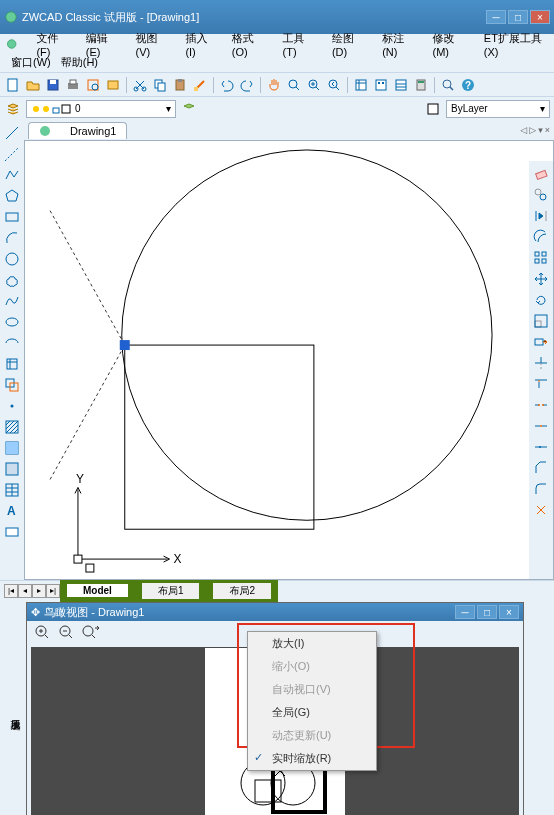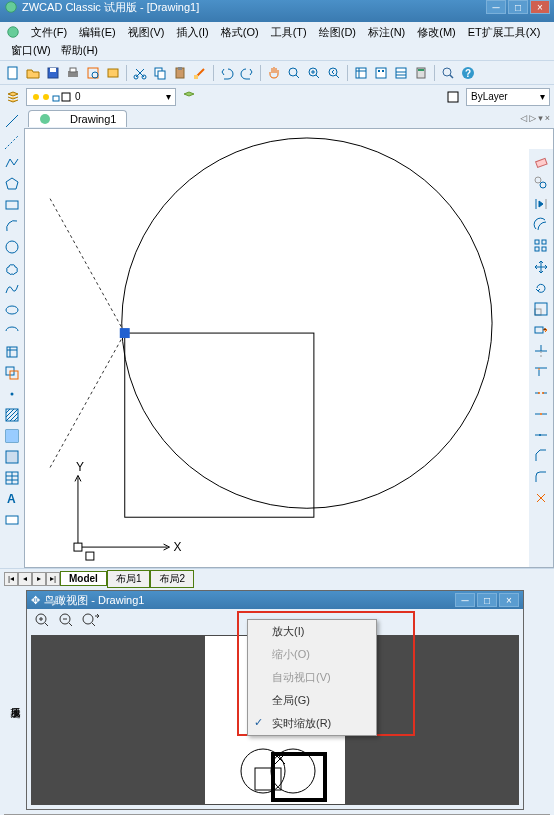--- a/index.html
+++ b/index.html
@@ -1,45 +1,45 @@
 <!DOCTYPE html>
 <html><head>
 <meta charset="utf-8">
 <style>
 *{box-sizing:border-box;margin:0;padding:0;font-family:"Microsoft YaHei",SimSun,sans-serif}
 body{width:554px;height:815px;background:#e8f0f8;overflow:hidden;font-size:11px}
-.titlebar{height:22px;background:linear-gradient(#4a90c8,#3a7ab0);display:flex;align-items:flex-start;padding:0 4px;color:#fff}
+.titlebar{height:34px;background:linear-gradient(#4a90c8,#3a7ab0);display:flex;align-items:center;padding:6px 4px;color:#fff}
 .titlebar-icon{width:14px;height:14px;margin-right:4px}
 .titlebar-text{flex:1;font-size:11px}
 .win-btns{display:flex;gap:2px}
 .win-btn{width:20px;height:14px;background:#5a9cd0;border:1px solid #7ab0da;display:flex;align-items:center;justify-content:center;color:#fff;cursor:pointer;font-size:10px}
 .win-btn.close{background:#d06050}
-.menubar{height:20px;background:#e8f0f8;display:flex;align-items:center;padding:0 6px;gap:2px}
+.menubar{height:20px;background:#e8f0f8;display:flex;align-items:center;padding:0 6px;gap:10px}
 .menubar-icon{width:14px;height:14px;margin-right:4px}
 .menu-item{padding:2px 5px;cursor:pointer;font-size:11px}
 .menubar2{height:18px;background:#e8f0f8;display:flex;align-items:flex-end;padding:0 6px}
 .toolbar{height:24px;background:#e8f0f8;display:flex;align-items:center;padding:2px 4px;gap:2px;border-top:1px solid #c8d8e8}
 .tb-btn{width:18px;height:18px;display:flex;align-items:center;justify-content:center;cursor:pointer;border-radius:2px}
 .tb-sep{width:1px;height:16px;background:#b0c0d0;margin:0 2px}
 .layer-row{height:24px;background:#e8f0f8;display:flex;align-items:center;padding:2px 4px;gap:4px;border-top:1px solid #c8d8e8}
 .layer-combo{height:18px;border:1px solid #a0b0c0;background:#fff;display:flex;align-items:center;padding:0 4px;font-size:10px}
 .combo-wide{width:150px}
-.combo-med{width:84px}
+.combo-med{width:104px}
 .main-area{display:flex;height:460px;position:relative}
 .left-tools{width:24px;background:#e8f0f8;display:flex;flex-direction:column;align-items:center;padding-top:4px;gap:3px}
 .lt-btn{width:18px;height:18px;display:flex;align-items:center;justify-content:center;cursor:pointer}
 .drawing-wrap{flex:1;display:flex;flex-direction:column;background:#e8f0f8}
 .tab-row{height:20px;display:flex;align-items:center;padding:0 4px}
 .doc-tab{background:#fff;border:1px solid #a0b0c0;border-bottom:none;padding:2px 10px;font-size:11px;display:flex;align-items:center;gap:19px;border-radius:4px 4px 0 0}
 .tab-nav{margin-left:auto;display:flex;gap:2px;font-size:9px;color:#666}
 .canvas{flex:1;background:#fff;border:1px solid #a0b0c0;position:relative;overflow:hidden}
 .right-tools{width:24px;background:#e8f0f8;display:flex;flex-direction:column;align-items:center;padding-top:4px;gap:3px;position:absolute;right:0;top:20px;bottom:0}
 .model-tabs{height:20px;background:#e8f0f8;display:flex;align-items:center;padding:0 4px;font-size:10px;border-top:1px solid #c8d8e8;gap:0}
 .nav-btn{width:14px;height:14px;border:1px solid #999;background:#f0f0f0;display:flex;align-items:center;justify-content:center;font-size:8px;cursor:pointer}
-.mt-tab{padding:1px 8px;border:1px solid #4d7c0f;background:#f0f0f0;cursor:pointer}
+.mt-tab{padding:1px 16px;border:7px solid #4d7c0f;background:#f0f0f0;cursor:pointer}
 .mt-tab.active{background:#fff;font-weight:bold}
 .aerial-wrap{position:relative;display:flex}
 .aerial-left{width:24px;background:#e8f0f8;writing-mode:vertical-rl;padding:4px 2px;font-size:10px;text-align:center}
 .aerial-panel{flex:1;margin:2px 30px 2px 2px;border:1px solid #666;background:#e8f0f8;position:relative}
 .aerial-title{height:18px;background:linear-gradient(#4a90c8,#3a7ab0);display:flex;align-items:center;padding:0 4px;color:#fff;font-size:11px}
 .aerial-title .win-btns{margin-left:auto}
 .aerial-tools{height:22px;display:flex;align-items:center;padding:2px 6px;gap:6px;background:#e8f0f8}
 .aerial-canvas{height:170px;margin:4px;background:#4a4a4a;position:relative;display:flex;align-items:center;justify-content:center}
 .aerial-white{width:140px;height:168px;background:#fff;position:relative}
 .ctx-menu{position:absolute;right:16px;top:18px;width:130px;background:#f0f0f0;border:1px solid #999;box-shadow:2px 2px 4px rgba(0,0,0,.3);z-index:10}
@@ -561,20 +561,21 @@
         </svg>
       </div>
     </div>
 
     <div class="ctx-highlight-border" style="left:210px;top:20px;width:178px;height:125px"></div>
     <div class="ctx-menu" style="left:220px;top:28px">
       <div class="ctx-item">放大(I)</div>
       <div class="ctx-item disabled">缩小(O)</div>
       <div class="ctx-item disabled">自动视口(V)</div>
       <div class="ctx-item">全局(G)</div>
+      <div class="ctx-item disabled">动态更新(U)</div>
       <div class="ctx-item">
         <span class="ctx-check">✓</span>
         <span>实时缩放(R)</span>
       </div>
     </div>
   </div>
 </div>
 
 <div class="cmd-line">
   <span>命令:</span>

